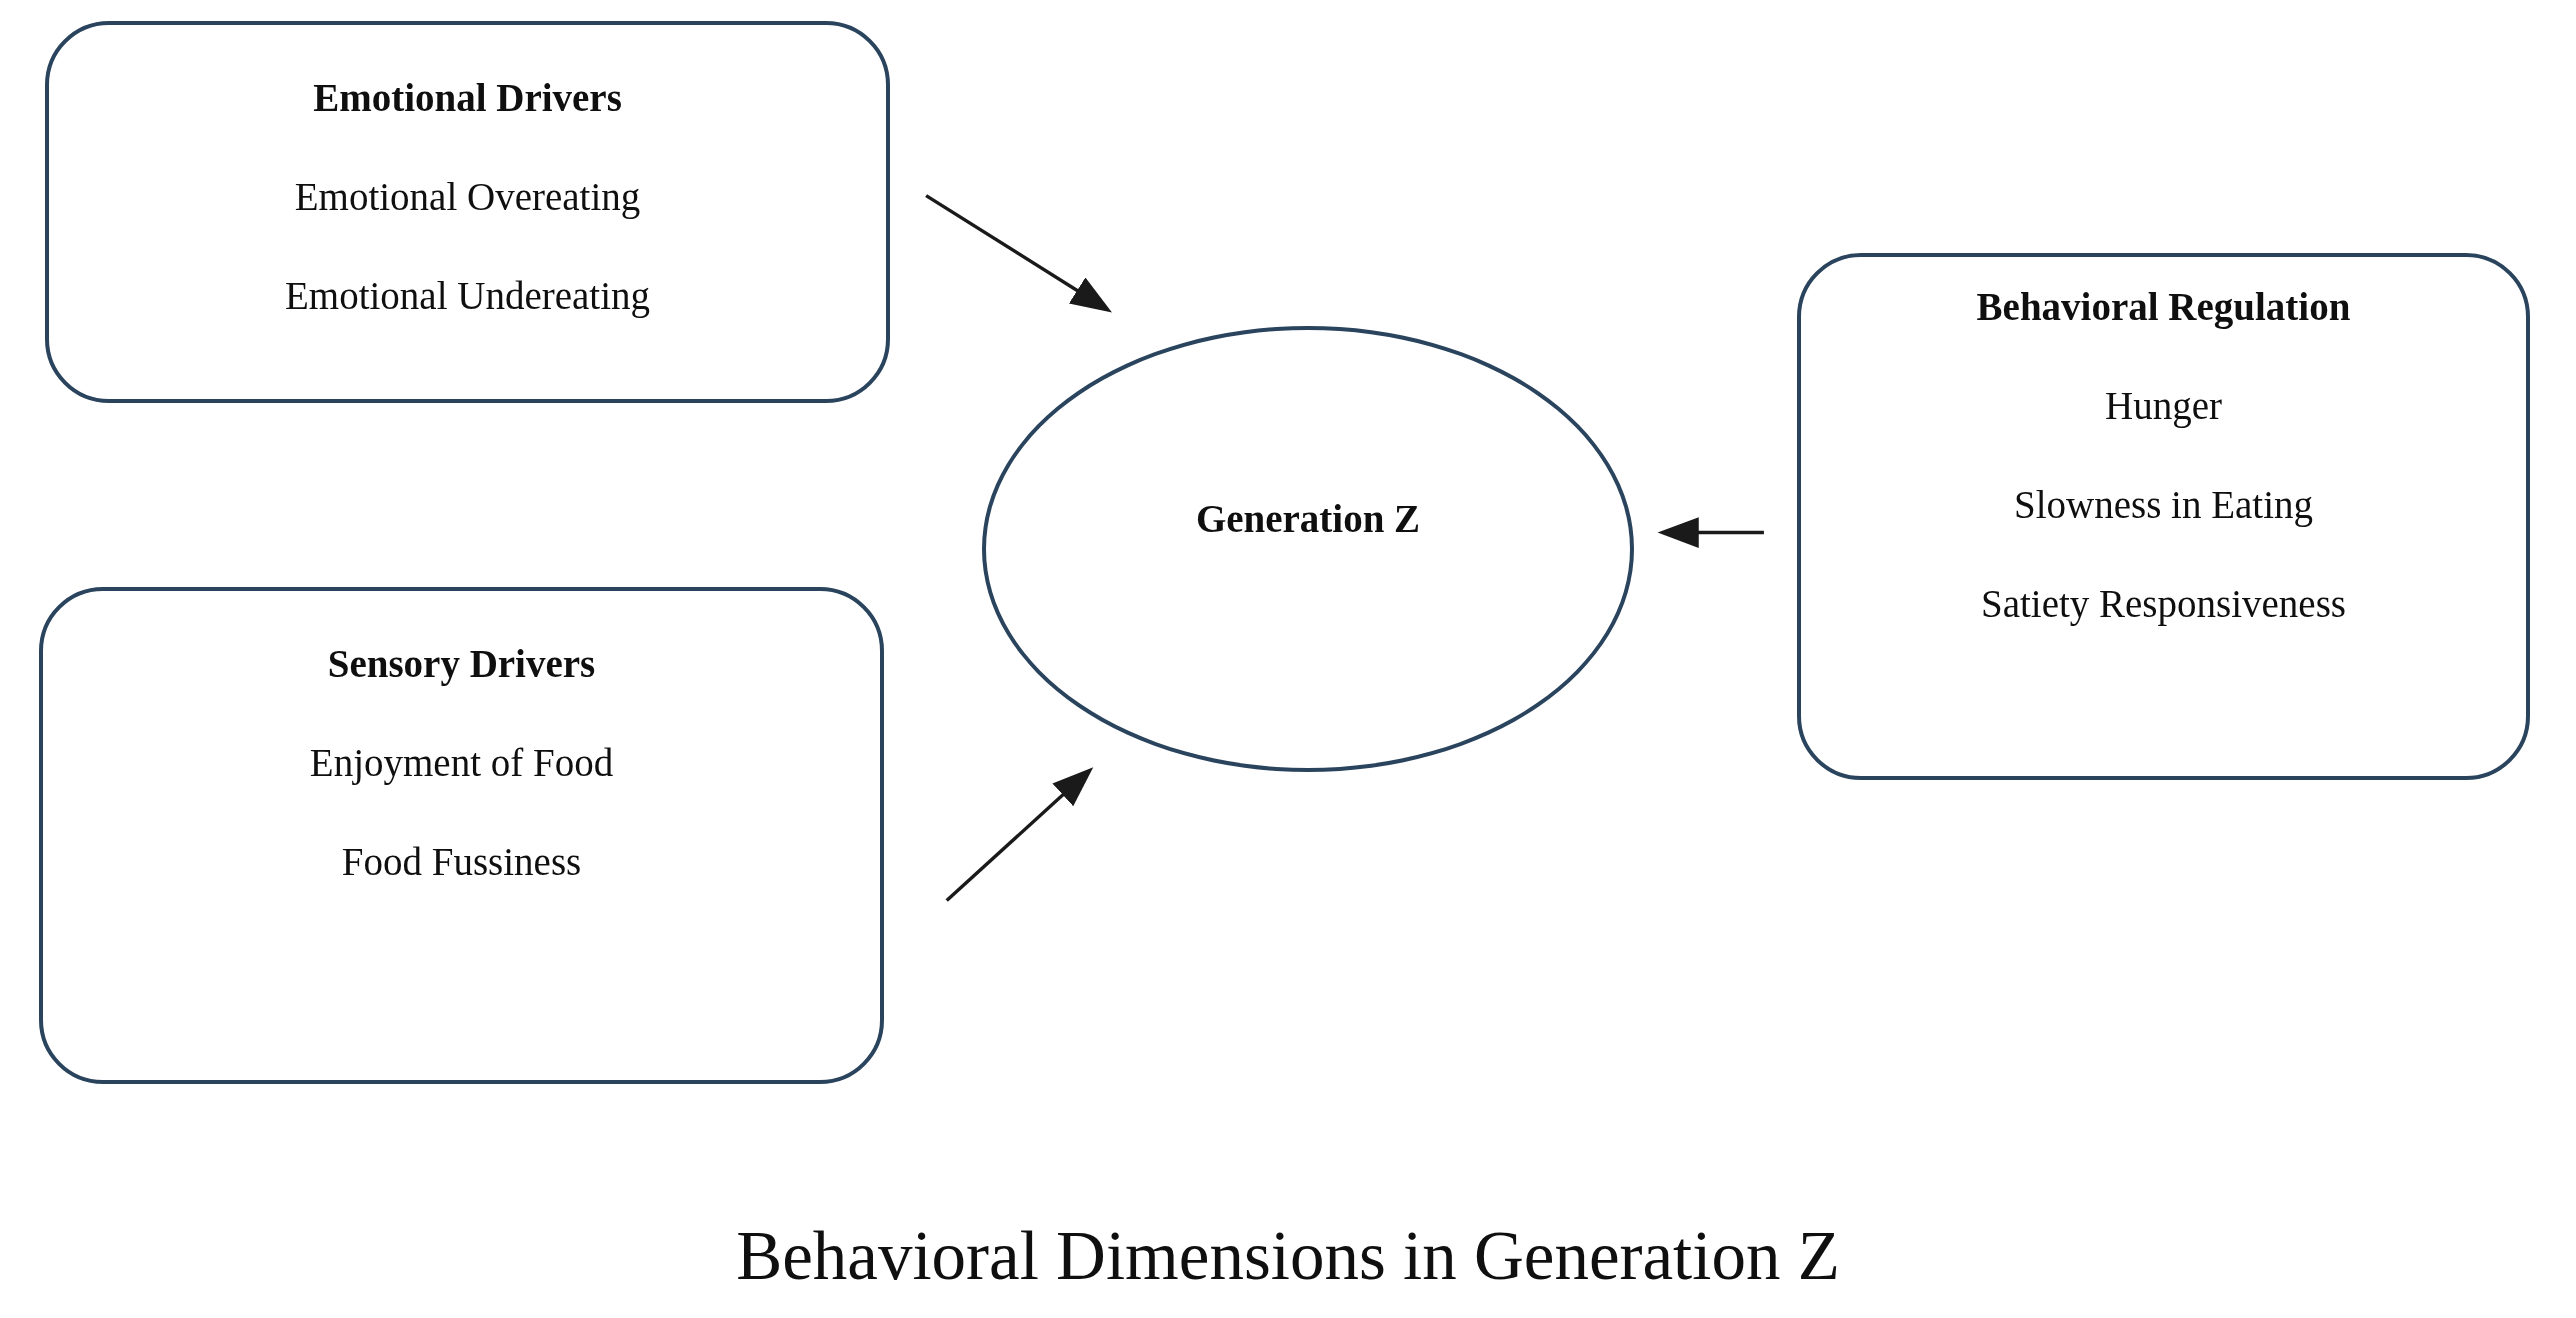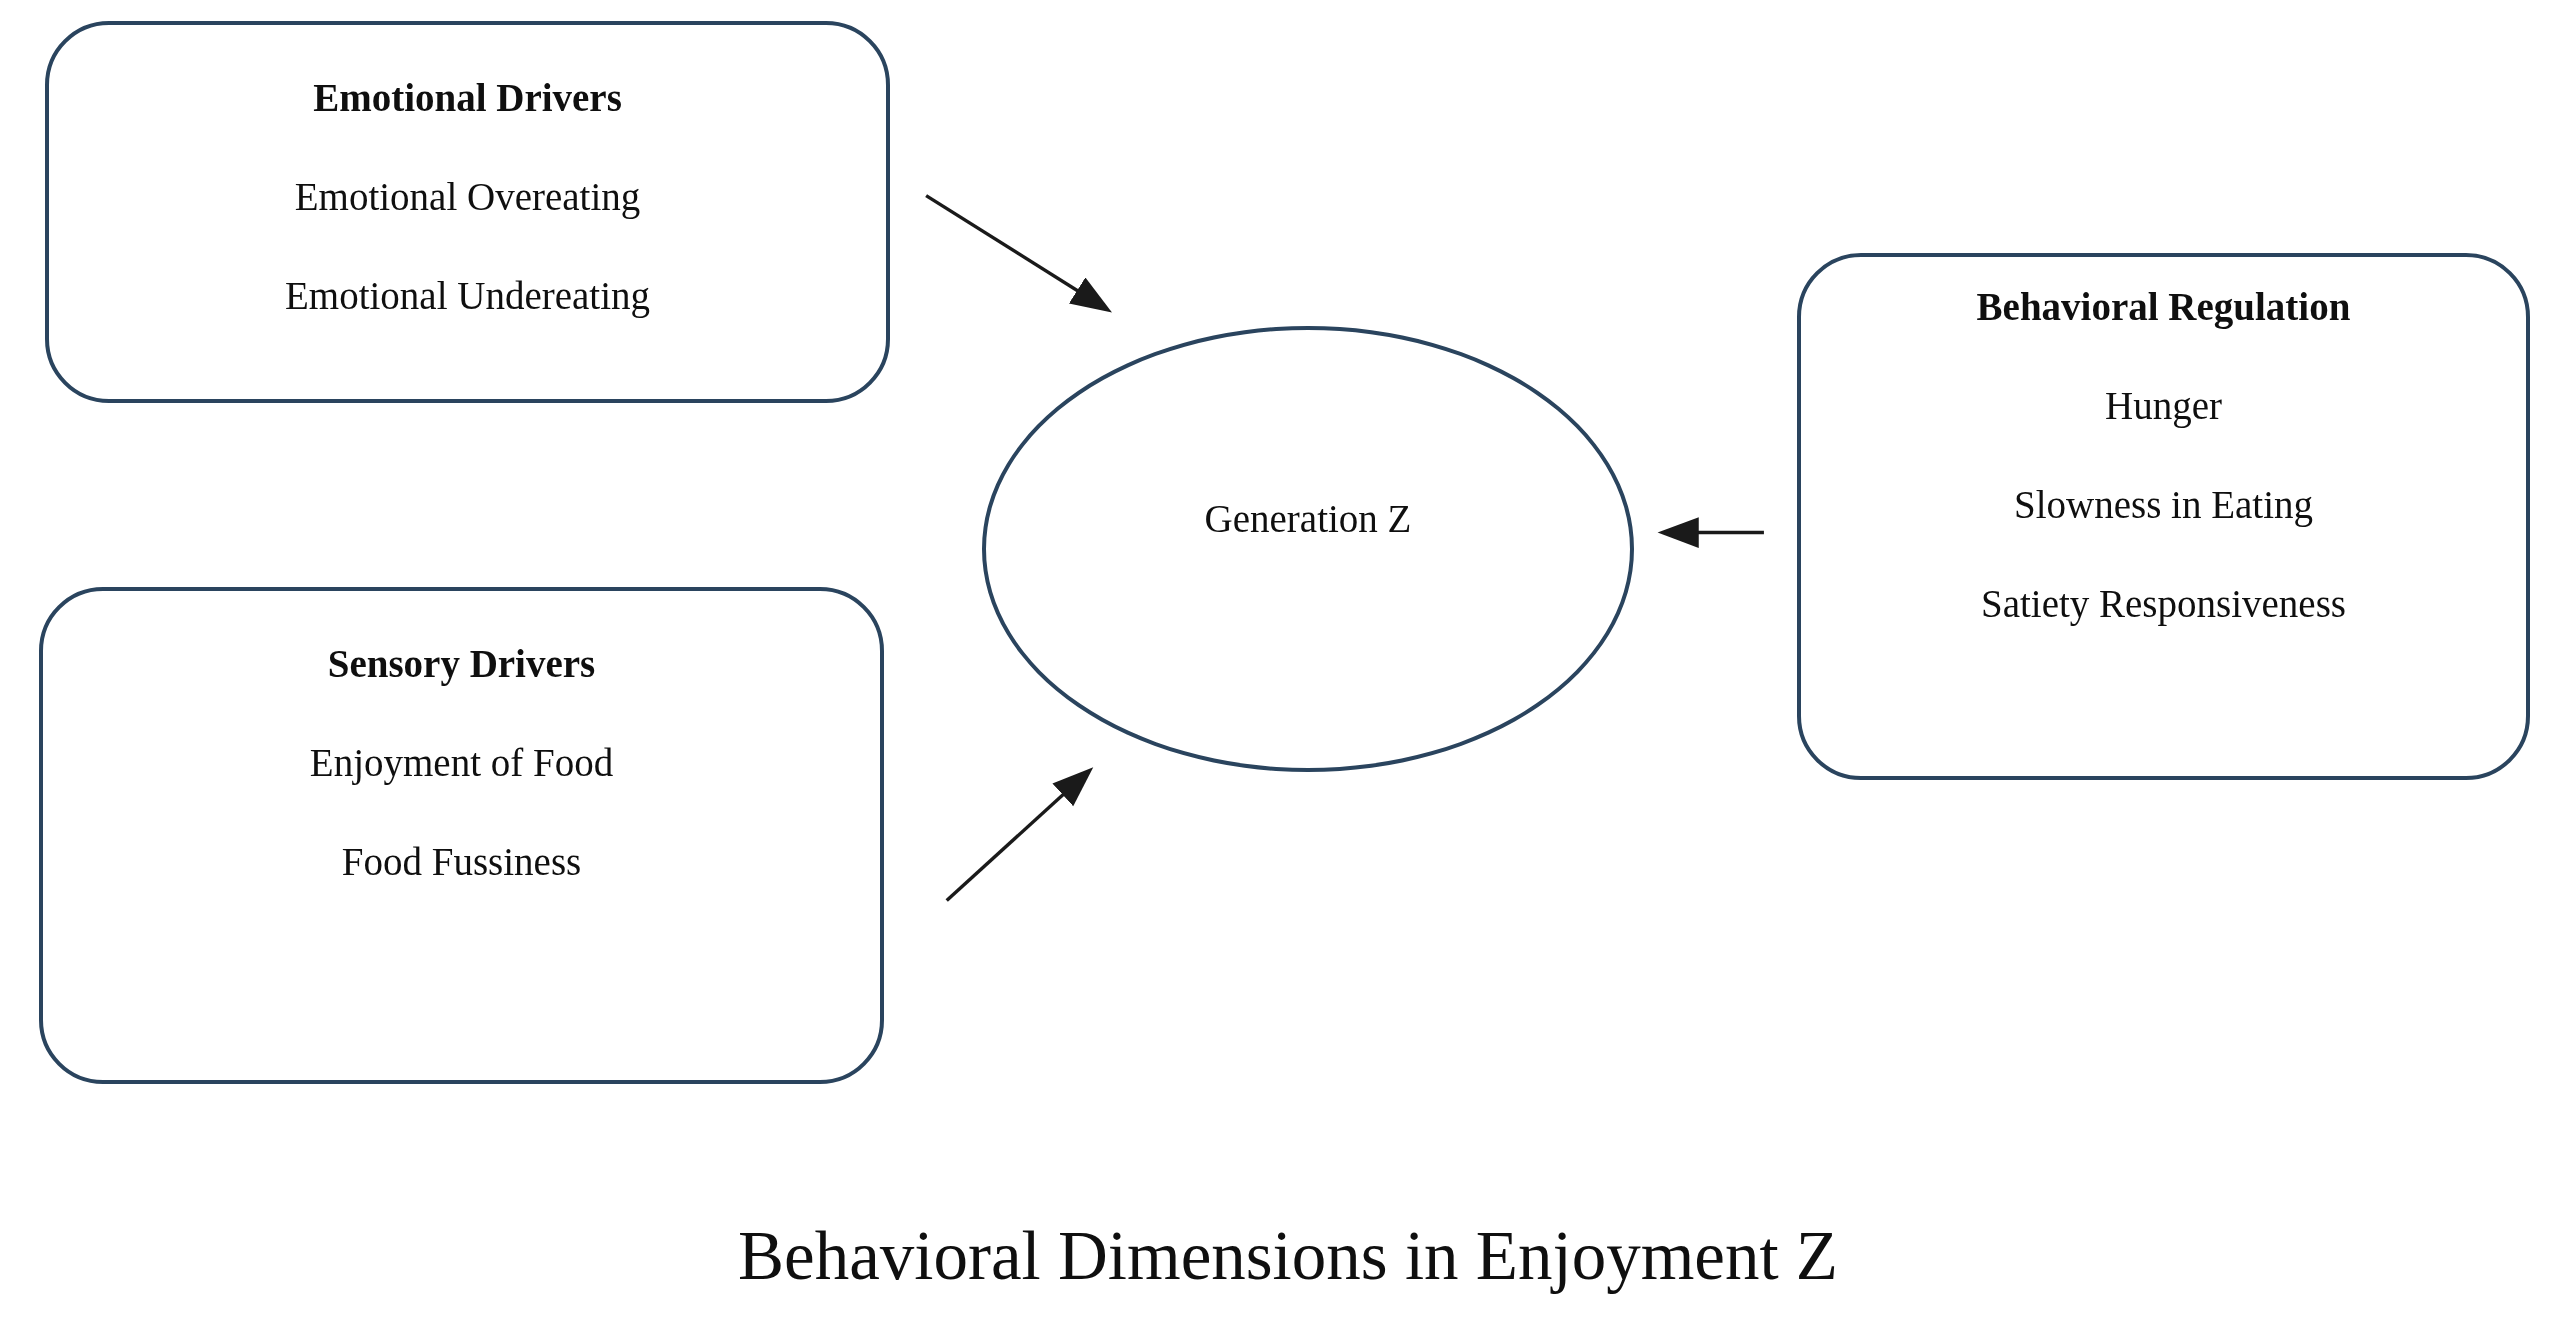--- a/index.html
+++ b/index.html
@@ -38,21 +38,21 @@
   }
   .box-title { font-weight: bold; }
   .ellipse {
     border-radius: 50%;
     display: flex;
     align-items: center;
     justify-content: center;
   }
   .center-label {
     font-size: 39px;
-    font-weight: normal;
+    font-weight: bold;
     transform: translateY(-31px);
     white-space: nowrap;
   }
   
   .box-emotional  { left: 45px;   top: 21.4px;  width: 845px; height: 382px; padding-top: 23px; }
   .box-sensory    { left: 39px;   top: 587px; width: 845px; height: 497px; padding-top: 23px; }
   .box-behavioral { left: 1797px; top: 253px; width: 733px; height: 527px; }
   .ellipse-genz   { left: 982px; top: 326px; width: 652px; height: 446px; }
   .arrow-layer {
     position: absolute;
@@ -109,17 +109,17 @@
       <marker id="ah" markerWidth="14" markerHeight="10" refX="10" refY="4.5" orient="auto" markerUnits="strokeWidth">
         <polygon points="0,0 12,4.5 0,9" fill="#1a1a1a"></polygon>
       </marker>
     </defs>
     <line x1="1080" y1="228" x2="1290" y2="360" stroke="#1a1a1a" stroke-width="4" marker-end="url(#ah)"></line>
     <line x1="1104" y1="1050" x2="1269" y2="900" stroke="#1a1a1a" stroke-width="4" marker-end="url(#ah)"></line>
     <line x1="2057" y1="621" x2="1941" y2="621" stroke="#1a1a1a" stroke-width="4" marker-end="url(#ah)"></line>
   </svg>
 
   <div class="caption-row">
-    <div class="caption">Behavioral Dimensions in Enjoyment Z</div>
+    <div class="caption">Behavioral Dimensions in Generation Z</div>
   </div>
 
 </div>
 
 
 </body></html>

